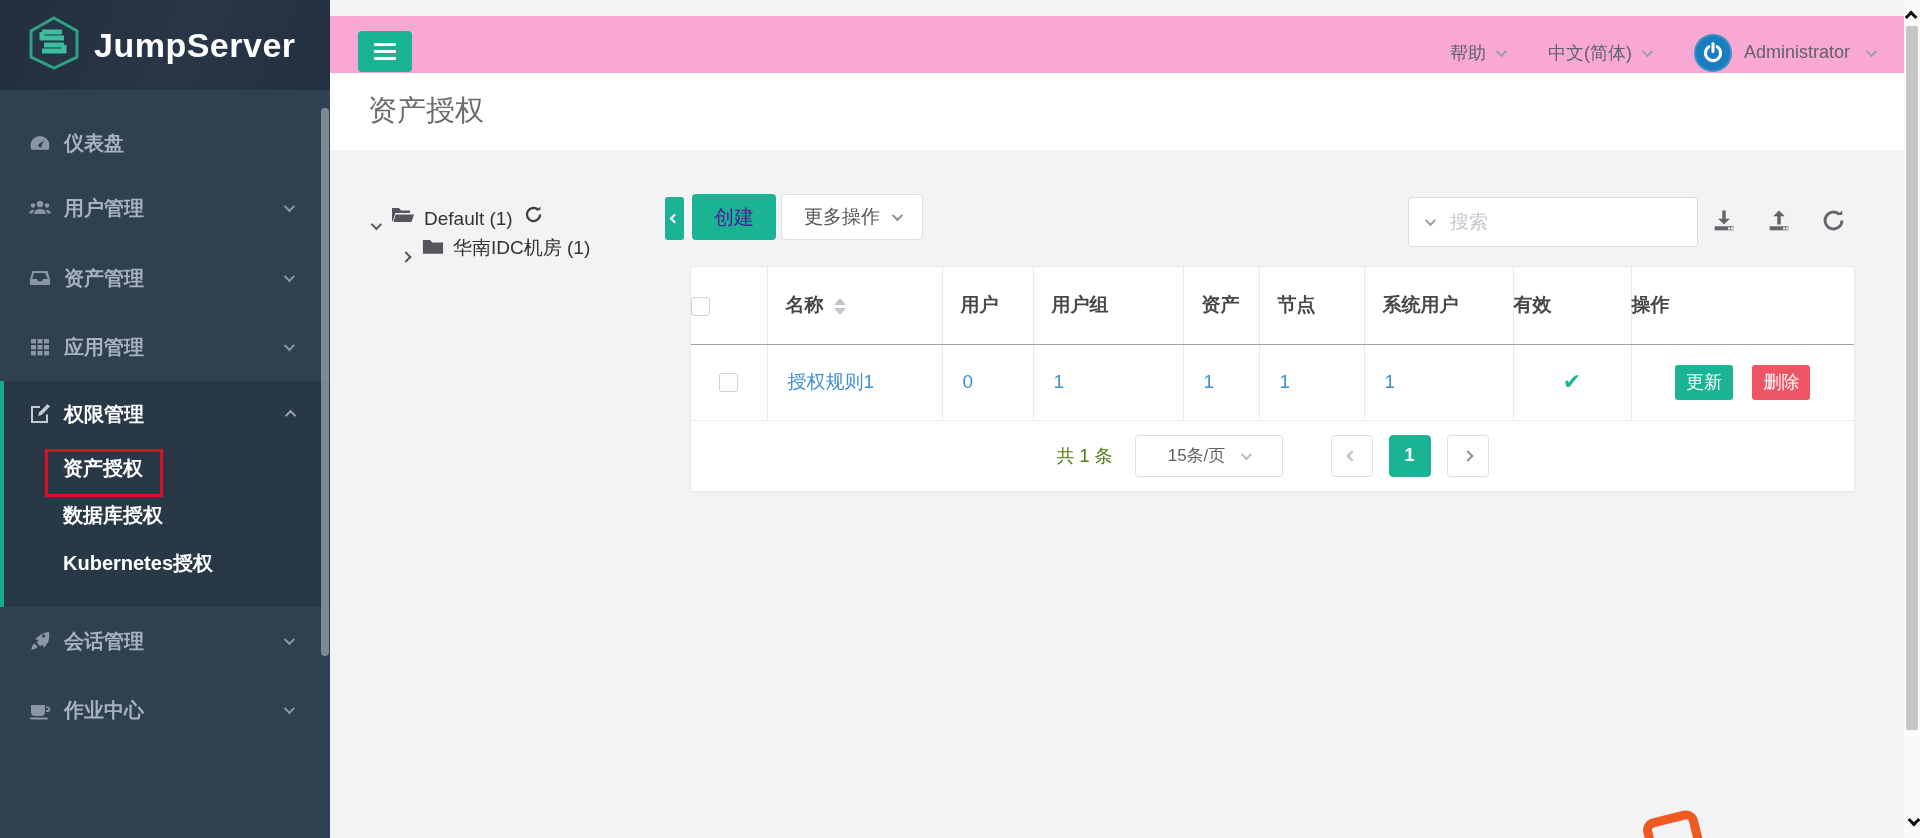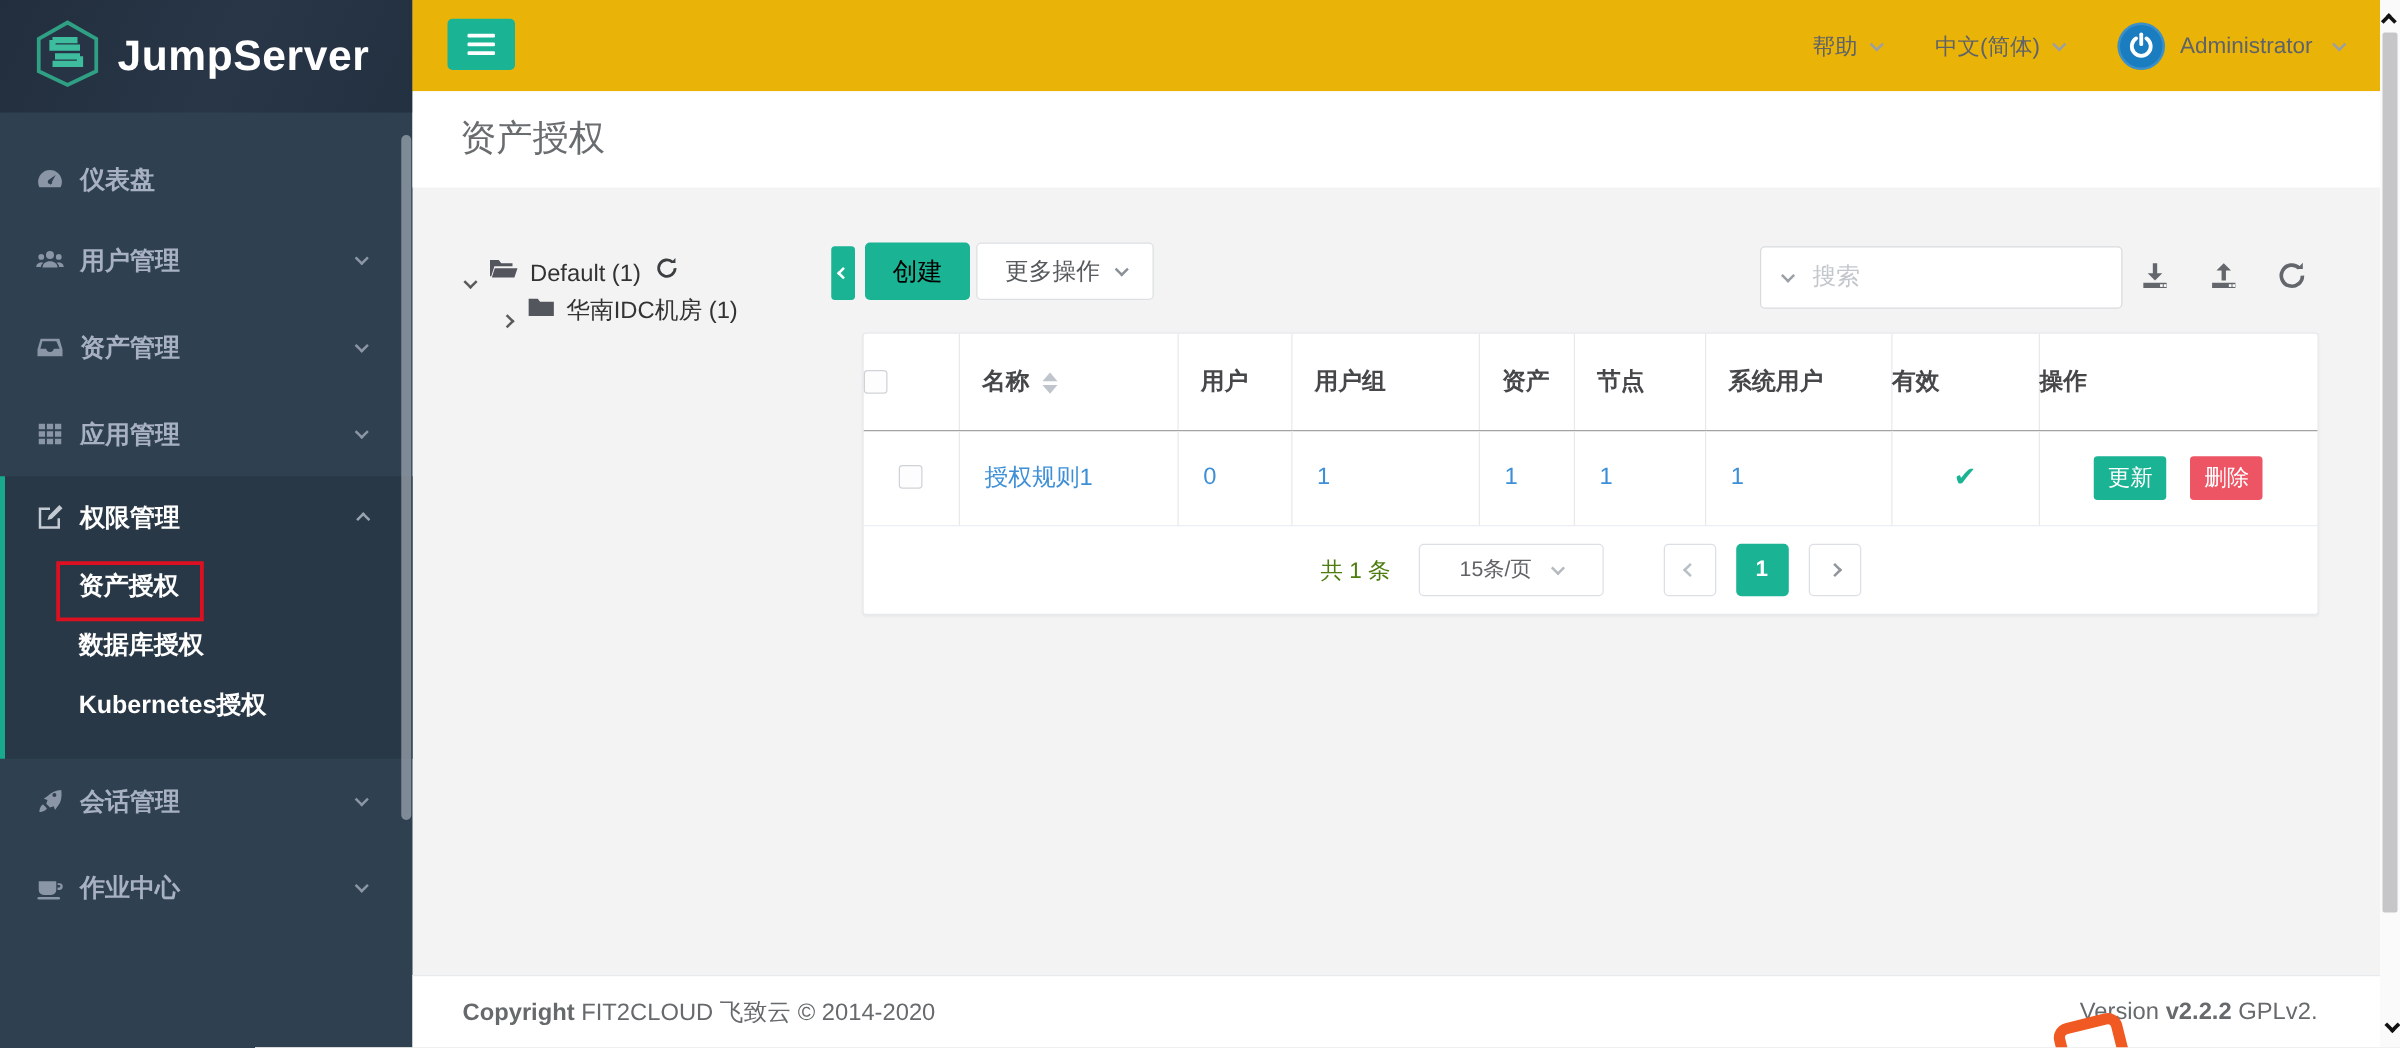--- a/index.html
+++ b/index.html
@@ -26,21 +26,21 @@
 
   
   .chev{display:inline-block;width:10px;height:10px;border-right:2px solid currentColor;border-bottom:2px solid currentColor;}
   .chev.down{transform:rotate(45deg) translateY(-2px);}
   .chev.up{transform:rotate(-135deg) translateY(-2px);}
   .chev.right{transform:rotate(-45deg);}
   .chev.left{transform:rotate(135deg);}
   .chev.sm{width:8px;height:8px;border-width:2px;}
 
   
-  .topbar{position:absolute;left:330px;top:0;width:1574px;height:73px;background:#eab308;}
+  .topbar{position:absolute;left:330px;top:16px;width:1574px;height:73px;background:#f9a8d4;}
   .hamburger{position:absolute;left:28px;top:15px;width:54px;height:41px;background:#1ab394;border:none;border-radius:4px;cursor:pointer;display:flex;flex-direction:column;justify-content:center;align-items:center;gap:4px;}
   .hamburger i{display:block;width:22px;height:3px;background:#fff;border-radius:1px;}
   .top-right{position:absolute;right:30px;top:0;height:73px;display:flex;align-items:center;color:#5f6368;font-size:18px;}
   .top-link{display:flex;align-items:center;gap:10px;cursor:pointer;}
   .top-right .chev{color:#9aa0a6;}
   .avatar{width:38px;height:38px;border-radius:50%;background:#1a7dc0;display:flex;align-items:center;justify-content:center;margin:0 12px 0 44px;cursor:pointer;box-shadow:inset 0 0 0 2px rgba(255,255,255,.15);}
   .username{cursor:pointer;justify-content:space-between;}
 
   
   .page-heading{position:absolute;left:330px;top:73px;width:1574px;height:77px;background:#fff;}
@@ -49,21 +49,21 @@
   
   .tree-row{position:absolute;display:flex;align-items:flex-end;color:#333;font-size:19px;cursor:default;}
   .tree-row .chev{color:#5a5a5a;margin-right:12px;}
   .tree-row .folder{color:#53565c;margin-right:9px;}
   .tree-row .lbl{cursor:pointer;}
   .tree-refresh{margin-left:10px;color:#3c3f41;cursor:pointer;}
 
   
   .collapse-handle{position:absolute;left:665px;top:197px;width:19px;height:43px;background:#1ab394;border-radius:3px;display:flex;align-items:center;justify-content:center;color:#fff;cursor:pointer;}
   .btn{border:none;border-radius:4px;cursor:pointer;display:inline-flex;align-items:center;justify-content:center;}
-  .btn-create{position:absolute;left:692px;top:194px;width:84px;height:46px;background:#1ab394;color:#000000;font-size:20px;}
+  .btn-create{position:absolute;left:692px;top:194px;width:84px;height:46px;background:#1ab394;color:#4c1d95;font-size:20px;}
   .btn-more{position:absolute;left:781px;top:194px;width:142px;height:46px;background:#fff;border:1px solid #dcdfe3;color:#565a5c;font-size:19px;gap:12px;}
   .btn-more .chev{color:#8a9097;}
   .search-box{position:absolute;left:1408px;top:197px;width:290px;height:50px;background:#fff;border:1px solid #d9dbde;border-radius:4px;display:flex;align-items:center;}
   .search-caret{width:44px;display:flex;justify-content:center;color:#9aa0a6;cursor:pointer;}
   .search-box input{border:none;outline:none;flex:1;font-size:19px;color:#333;height:40px;background:transparent;}
   .search-box input::placeholder{color:#c3c7cc;}
   .tool-ico{position:absolute;top:207px;width:30px;height:30px;color:#63676b;cursor:pointer;}
 
   
   .card{position:absolute;left:690px;top:266px;width:1165px;background:#fff;border:1px solid #e7eaec;border-radius:3px;box-shadow:0 1px 2px rgba(0,0,0,.04);}
@@ -380,28 +380,20 @@
       <span class="pg-btn">
           <span class="chev left sm"></span>
         </span>
       <span class="pg-btn pg-active">1</span>
       <span class="pg-btn next">
           <span class="chev right sm"></span>
         </span>
     </div>
   </div>
 
-  <div class="footer">
-    <span>
-      <b>Copyright</b><span> FIT2CLOUD 飞致云 © 2014-2020</span>
-    </span>
-    <span>
-      <span>Version </span><b>v2.2.2</b><span> GPLv2.</span>
-    </span>
-  </div>
 
   <div class="orange-widget"></div>
 
   <div class="win-scroll">
     <span class="arrow" style="top:2px">
         <span class="chev up"></span>
       </span>
     <span class="thumb"></span>
     <span class="arrow" style="top:808px">
         <span class="chev down"></span>

